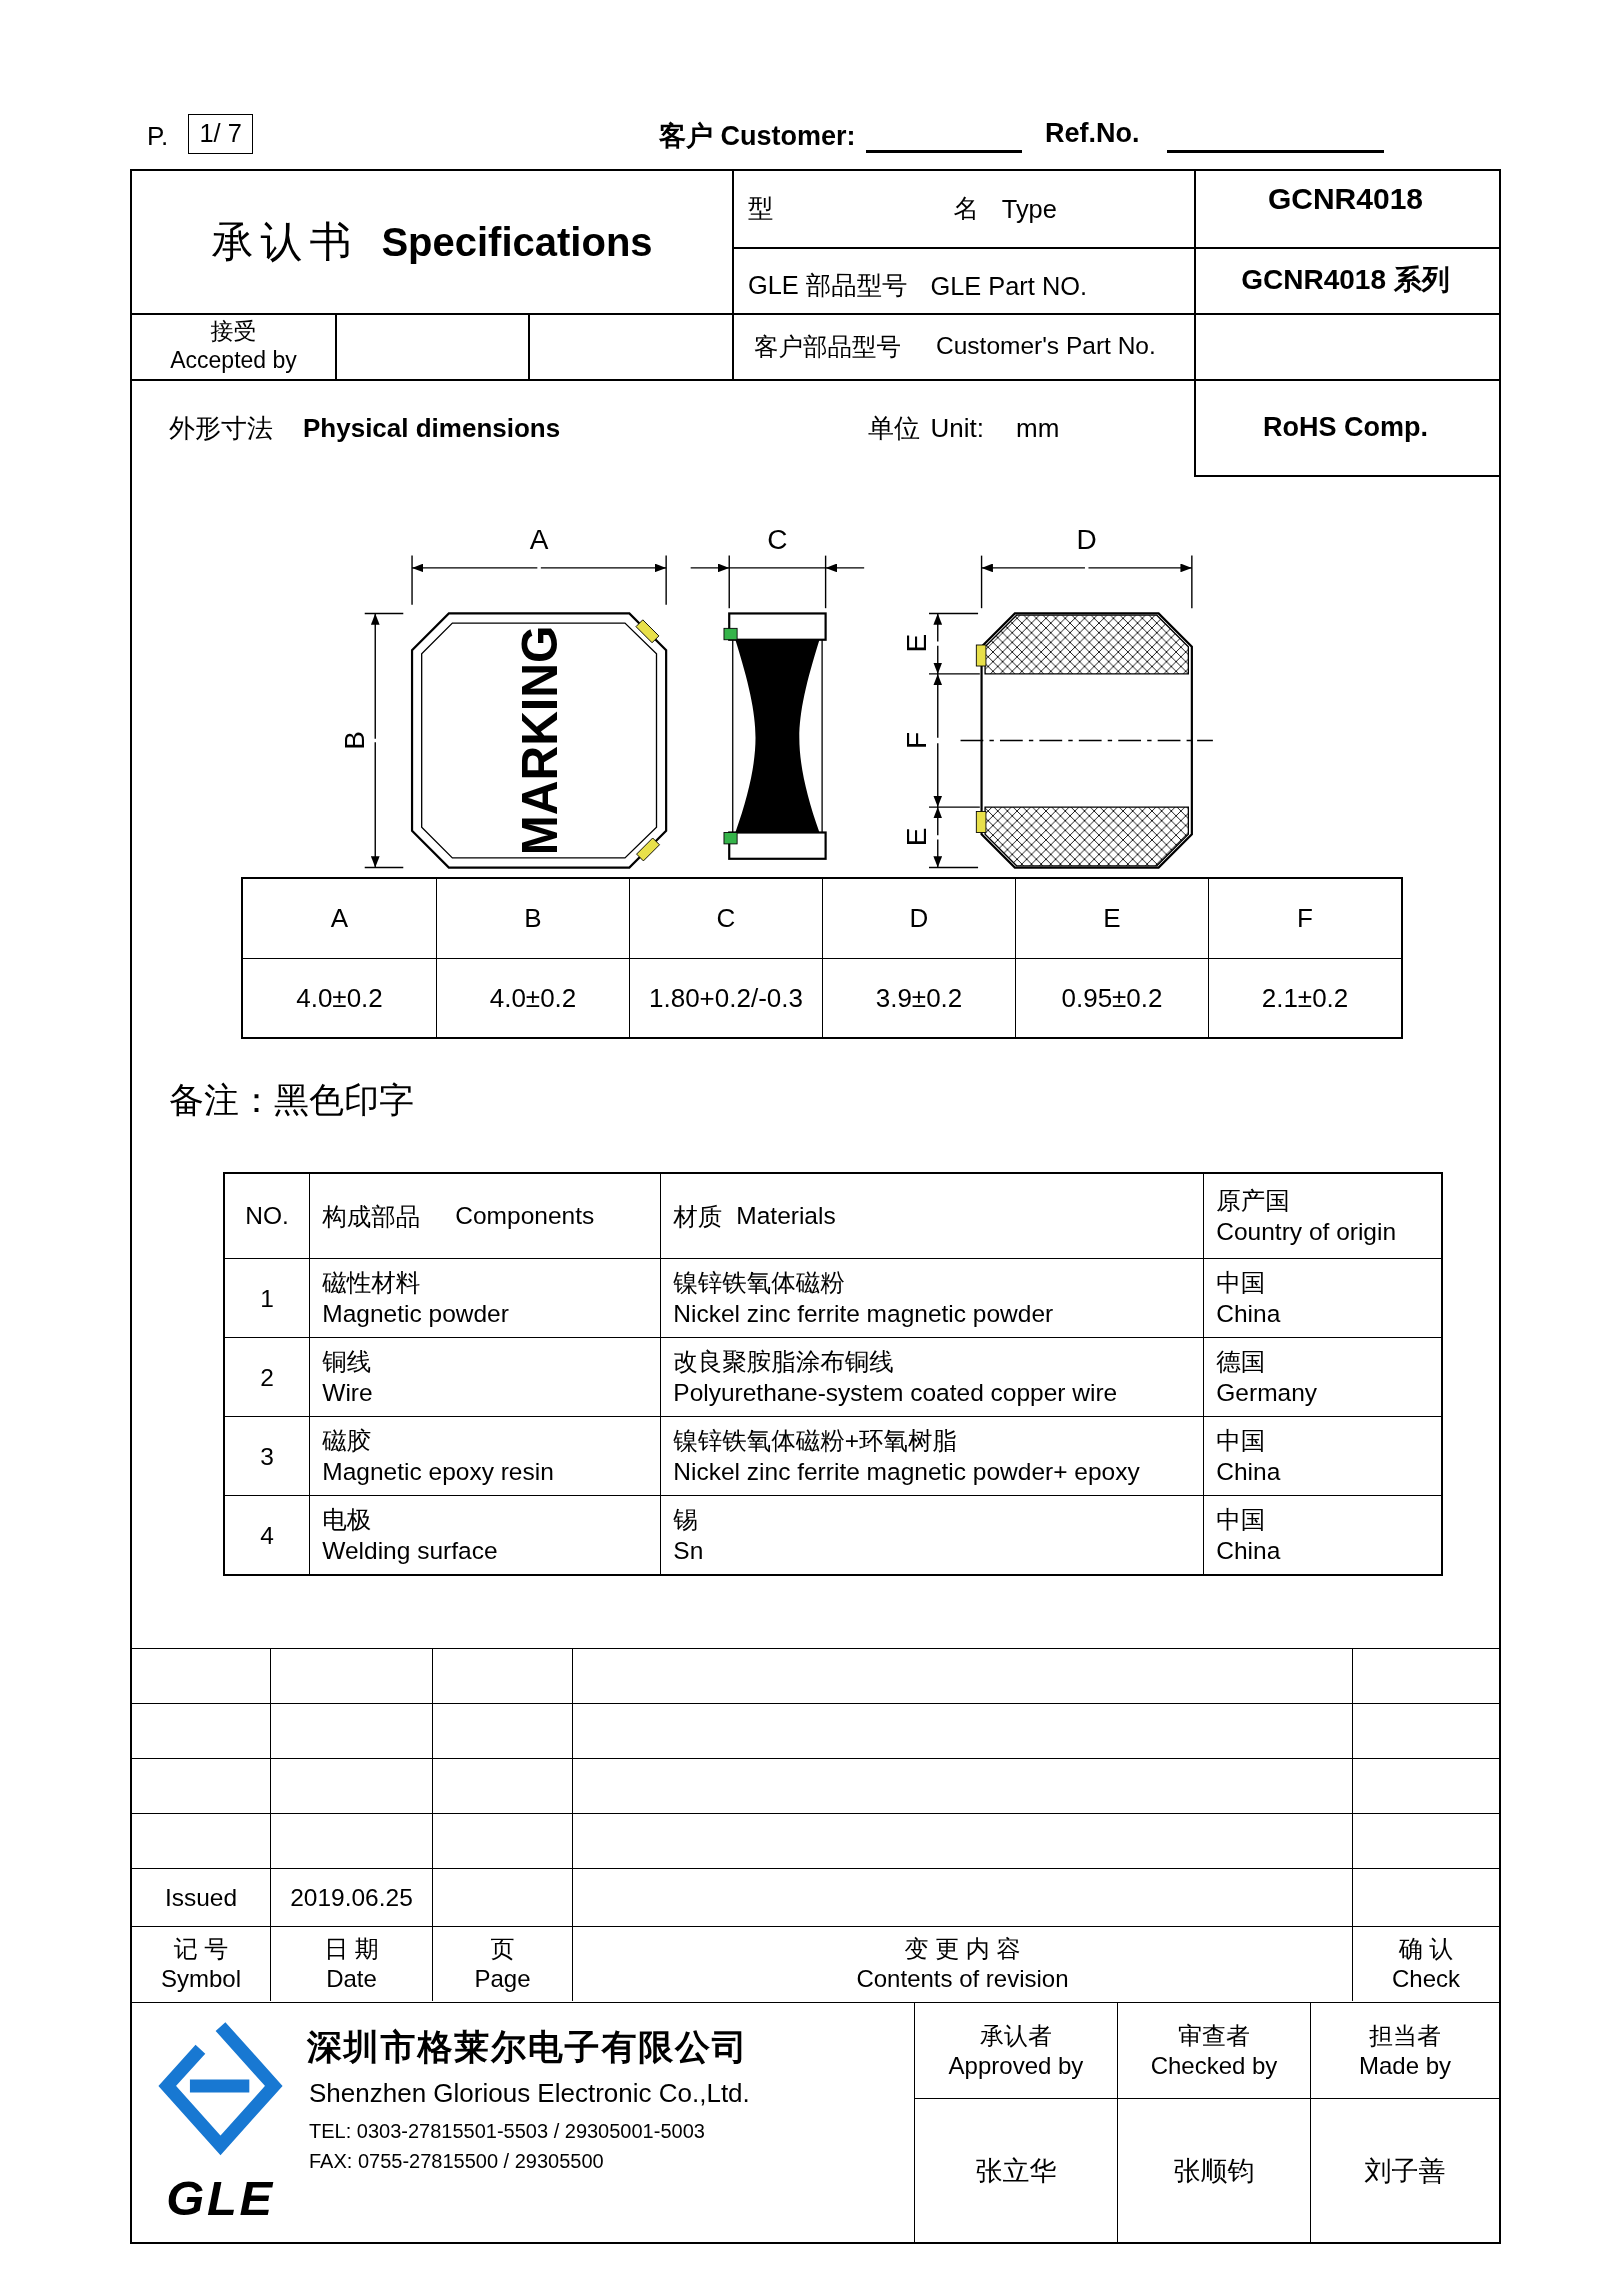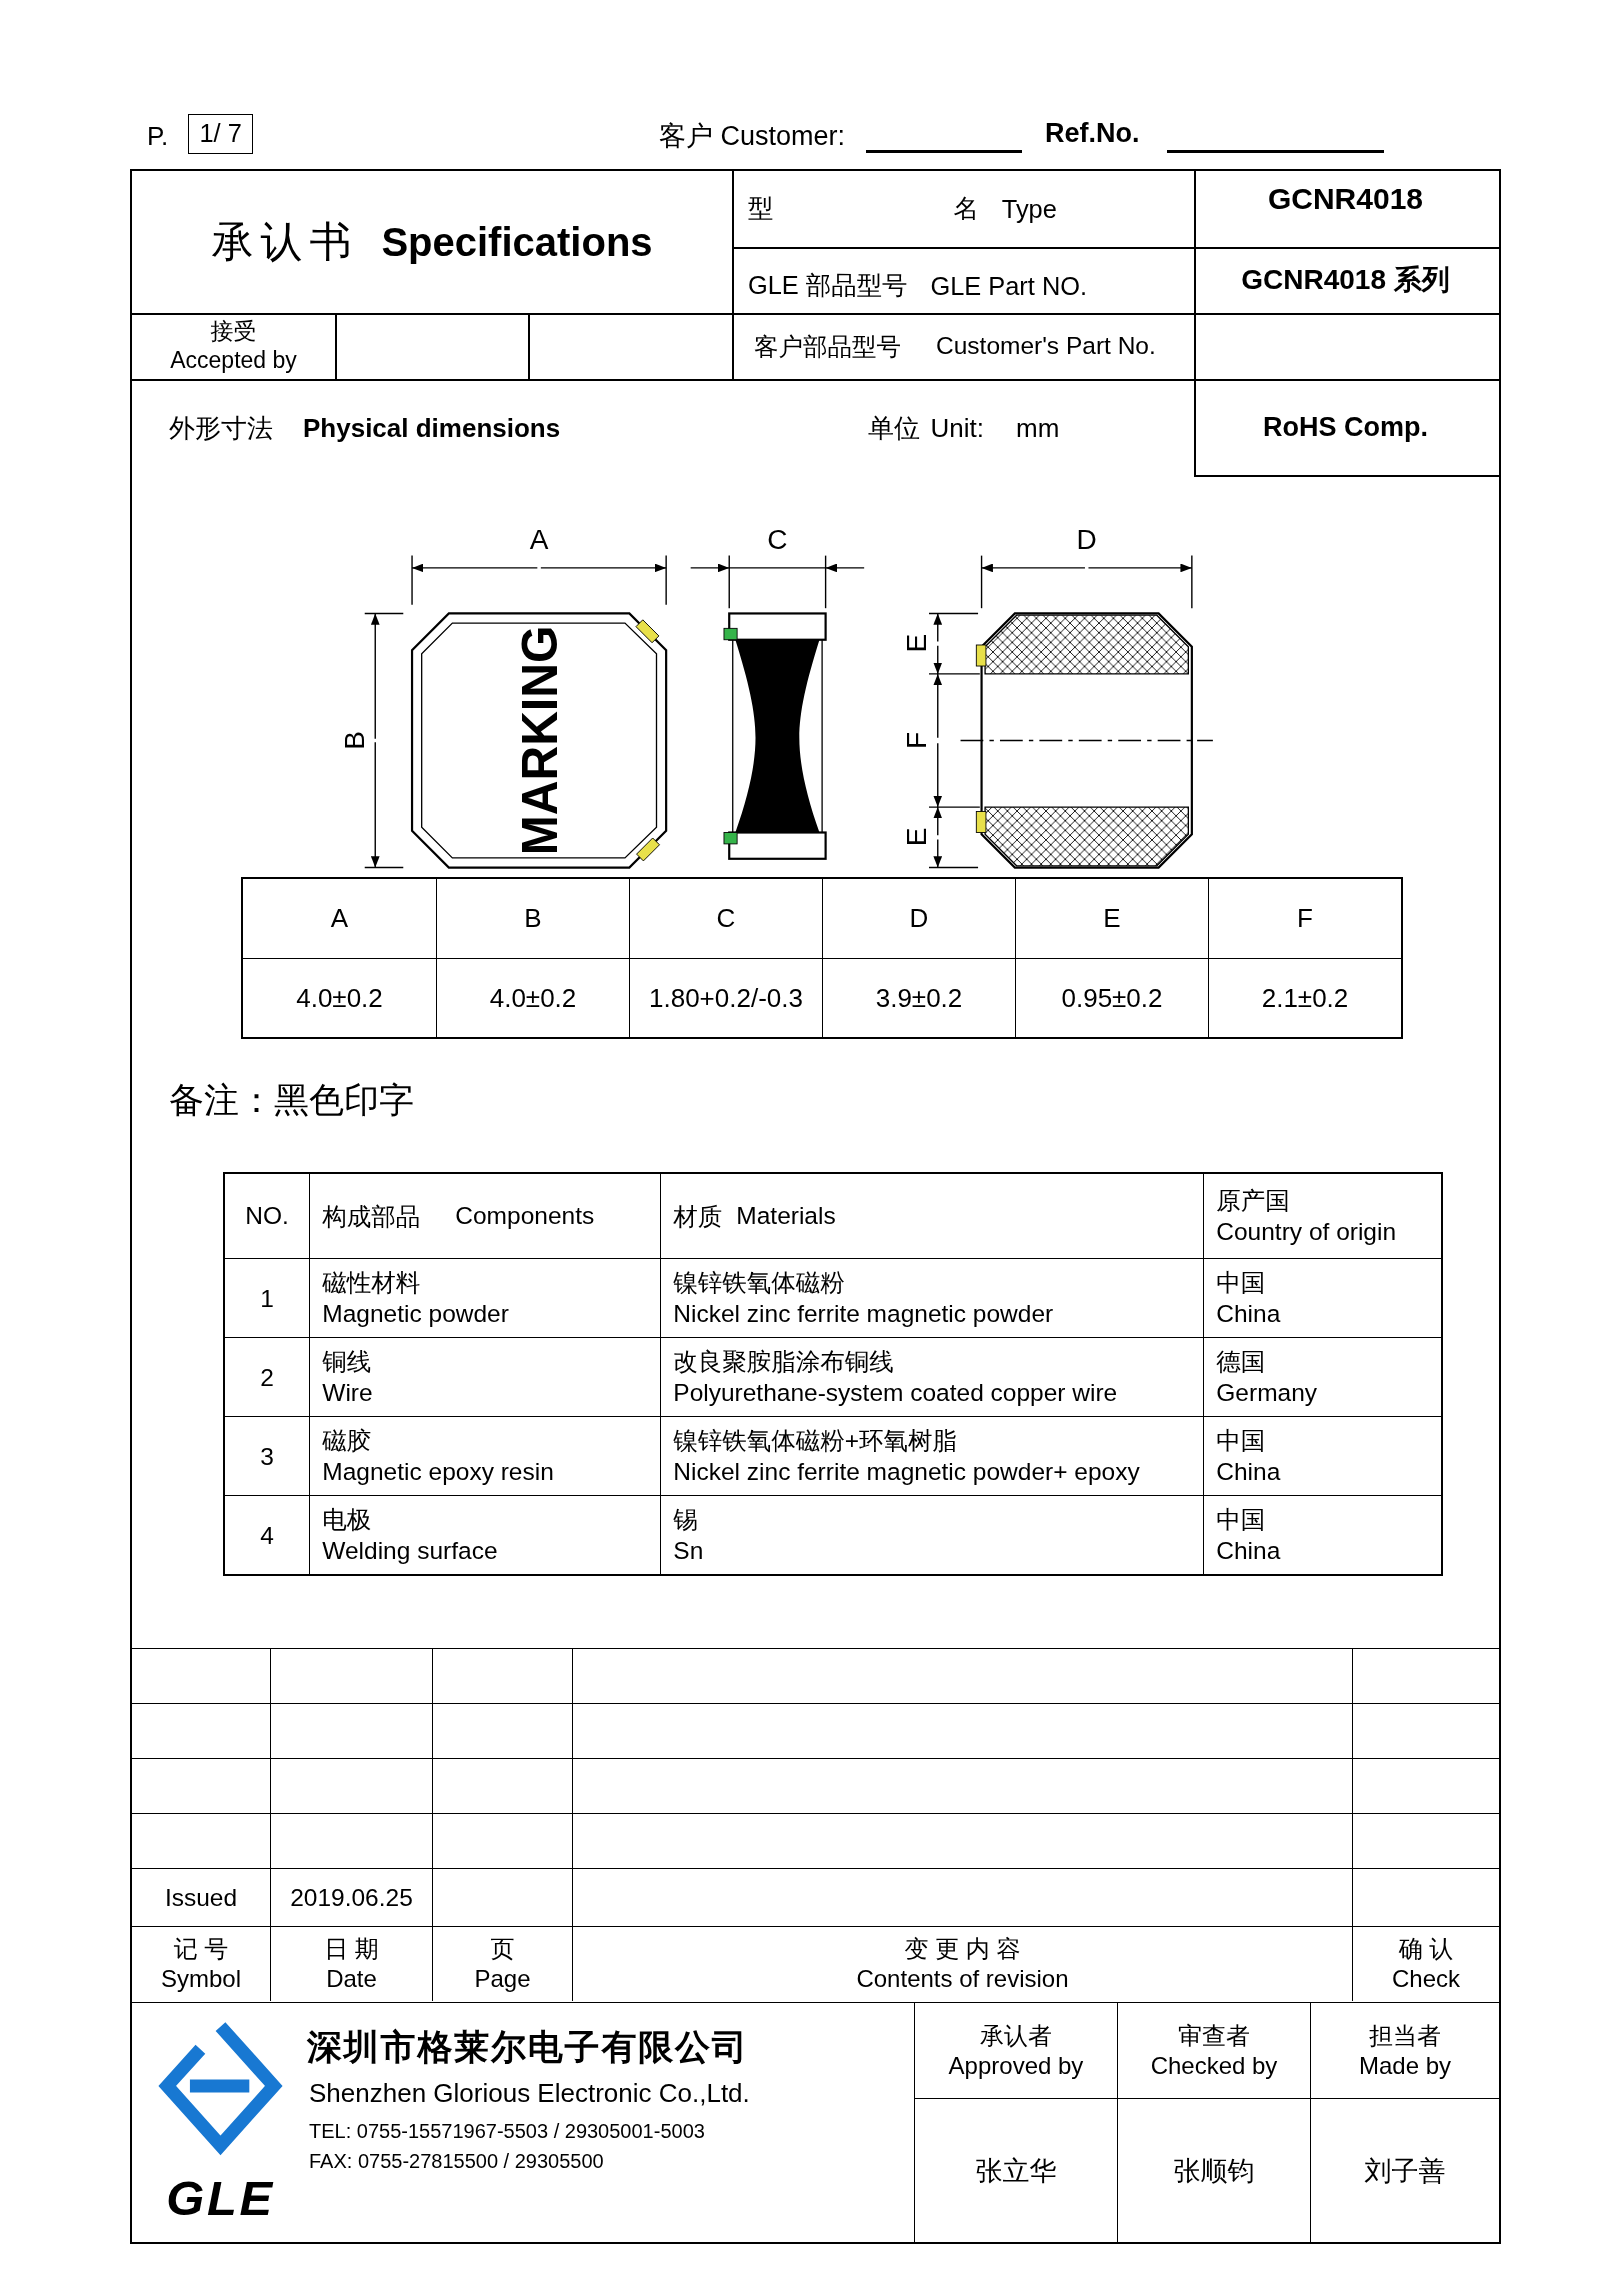--- a/index.html
+++ b/index.html
@@ -50,21 +50,21 @@
   svg text{font-family:"Liberation Sans",sans-serif;fill:#000;stroke:none}
 </style>
 </head>
 <body>
 
 <div class="page">
 
   <div style="position:absolute;left:0;top:114px;width:100%;height:54px">
     <span style="position:absolute;left:147px;top:7px;font-size:26px">P.</span>
     <span style="position:absolute;left:188px;top:0;border:1.8px solid #000;padding:4.4px 10.5px;font-size:25.4px">1/ 7</span>
-    <span style="position:absolute;left:659px;top:4.4px;font-size:27px;font-weight:normal">客户 Customer:</span>
+    <span style="position:absolute;left:659px;top:4.4px;font-size:27px;font-weight:bold">客户 Customer:</span>
     <div style="position:absolute;left:866px;top:0;width:156px;height:39px;border-bottom:3.5px solid #000"></div>
     <span style="position:absolute;left:1045px;top:4.4px;font-size:27px;font-weight:bold">Ref.No.</span>
     <div style="position:absolute;left:1167px;top:0;width:217px;height:39px;border-bottom:3.5px solid #000"></div>
   </div>
 
   <div class="mainbox">
 
     <div class="vline" style="left:600px;top:0;height:208px"></div>
     <div class="vline" style="left:1062px;top:0;height:306px"></div>
     <div class="hline" style="left:600px;top:76px;right:0"></div>
@@ -345,21 +345,21 @@
 
     <div class="footer">
       <div class="fleft">
         <svg width="131" height="219" viewBox="0 0 150 250" style="position:absolute;left:23px;top:10.5px">
           <path d="M75 14 L136 82 L75 150 L14 82 L52 40" fill="none" stroke="#1878d2" stroke-width="15"></path>
           <line x1="40" y1="82" x2="108" y2="82" stroke="#1878d2" stroke-width="15"></line>
           <text x="75" y="230" text-anchor="middle" font-size="56" font-weight="bold" font-style="italic" letter-spacing="3" fill="#1878d2">GLE</text>
         </svg>
         <div style="position:absolute;left:175px;top:21px;font-size:35px;font-weight:bold;letter-spacing:1.8px">深圳市格莱尔电子有限公司</div>
         <div style="position:absolute;left:177px;top:75px;font-size:26px">Shenzhen Glorious Electronic Co.,Ltd.</div>
-        <div style="position:absolute;left:177px;top:117px;font-size:20px">TEL: 0755-15571967-5503 / 29305001-5003</div>
+        <div style="position:absolute;left:177px;top:117px;font-size:20px">TEL: 0303-27815501-5503 / 29305001-5003</div>
         <div style="position:absolute;left:177px;top:147px;font-size:20px">FAX: 0755-27815500 / 29305500</div>
       </div>
       <div class="fright">
         <div class="appcell">
           <div>承认者</div>
           <div>Approved by</div>
         </div>
         <div class="appcell">
           <div>审查者</div>
           <div>Checked by</div>

